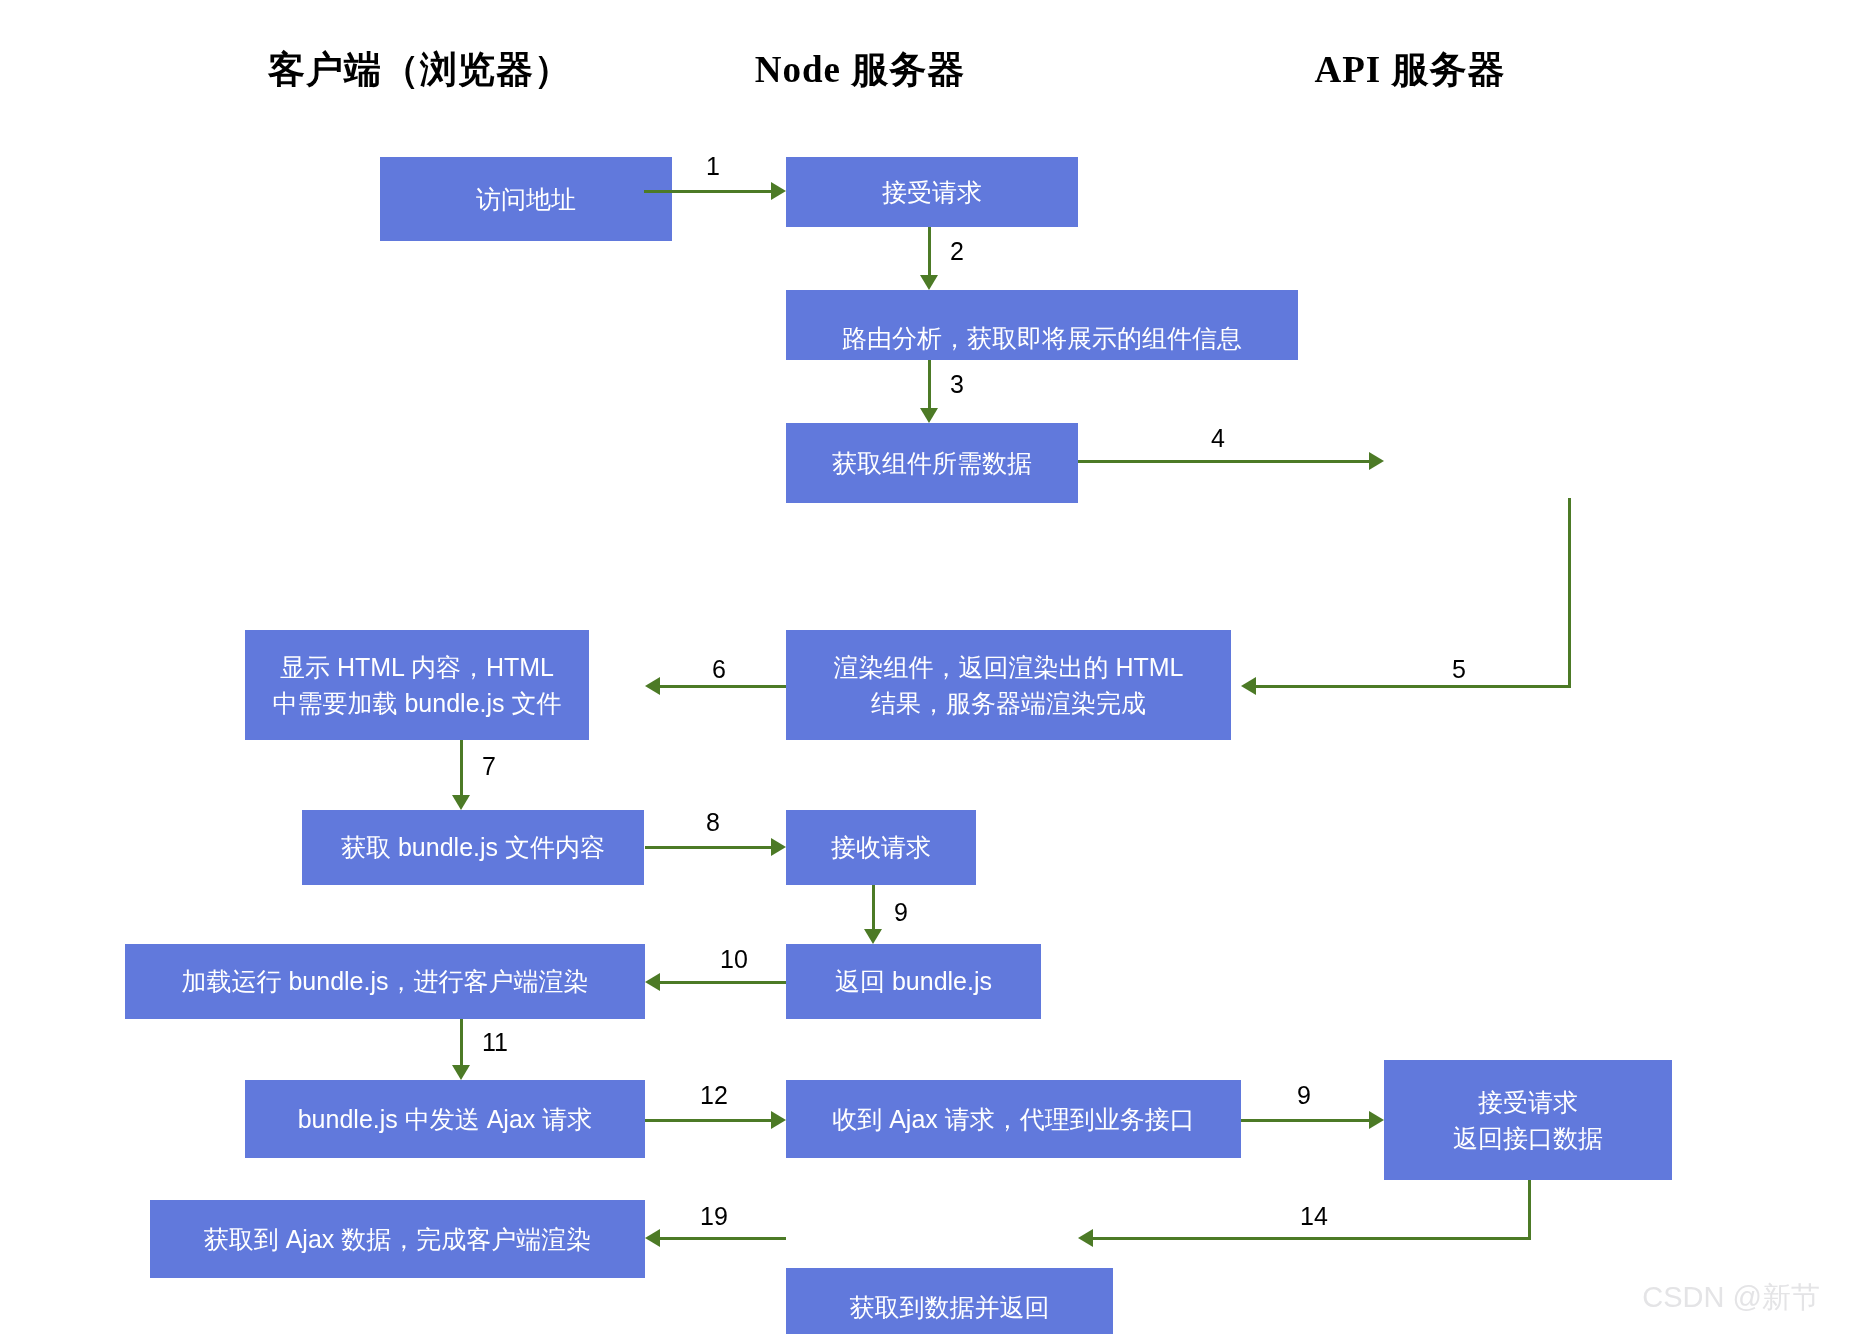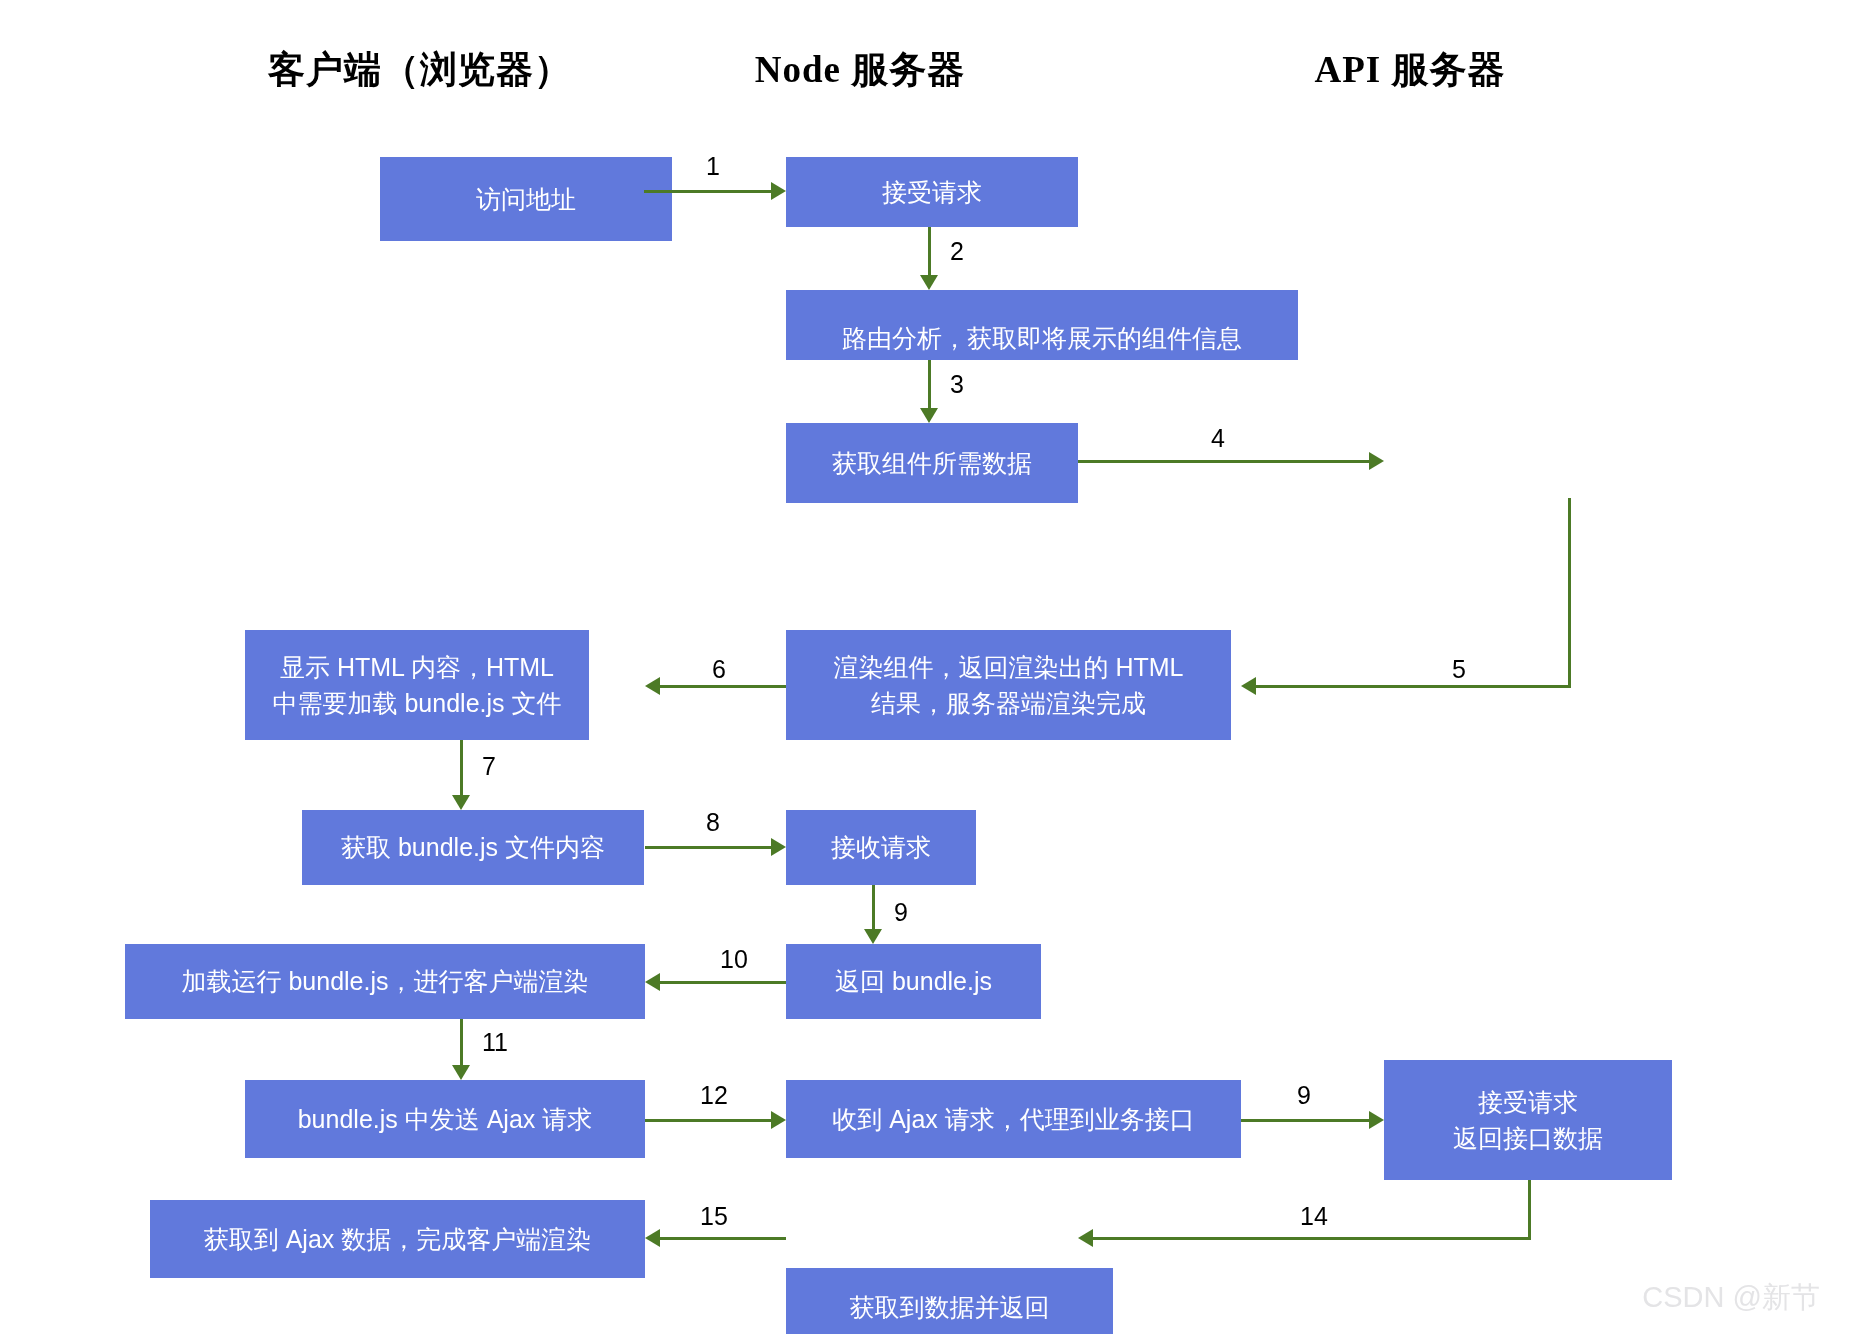--- a/index.html
+++ b/index.html
@@ -196,17 +196,17 @@
     <span>获取到数据并返回</span>
   </div>
 
   <div class="edge edge-v" style="left:1528px; top:1180px; height:59px;"></div>
   <div class="edge edge-h" style="left:1093px; top:1237px; width:438px;"></div>
   <div class="arrow arrow-left" style="left:1078px; top:1229px;"></div>
   <div class="edge-label" style="left:1300px; top:1202px;">14</div>
 
   <div class="edge edge-h" style="left:660px; top:1237px; width:126px;"></div>
   <div class="arrow arrow-left" style="left:645px; top:1229px;"></div>
-  <div class="edge-label" style="left:700px; top:1202px;">15</div>
+  <div class="edge-label" style="left:700px; top:1202px;">19</div>
 
   <div class="watermark">CSDN @新节</div>
 
 </div>
 
 </body></html>

